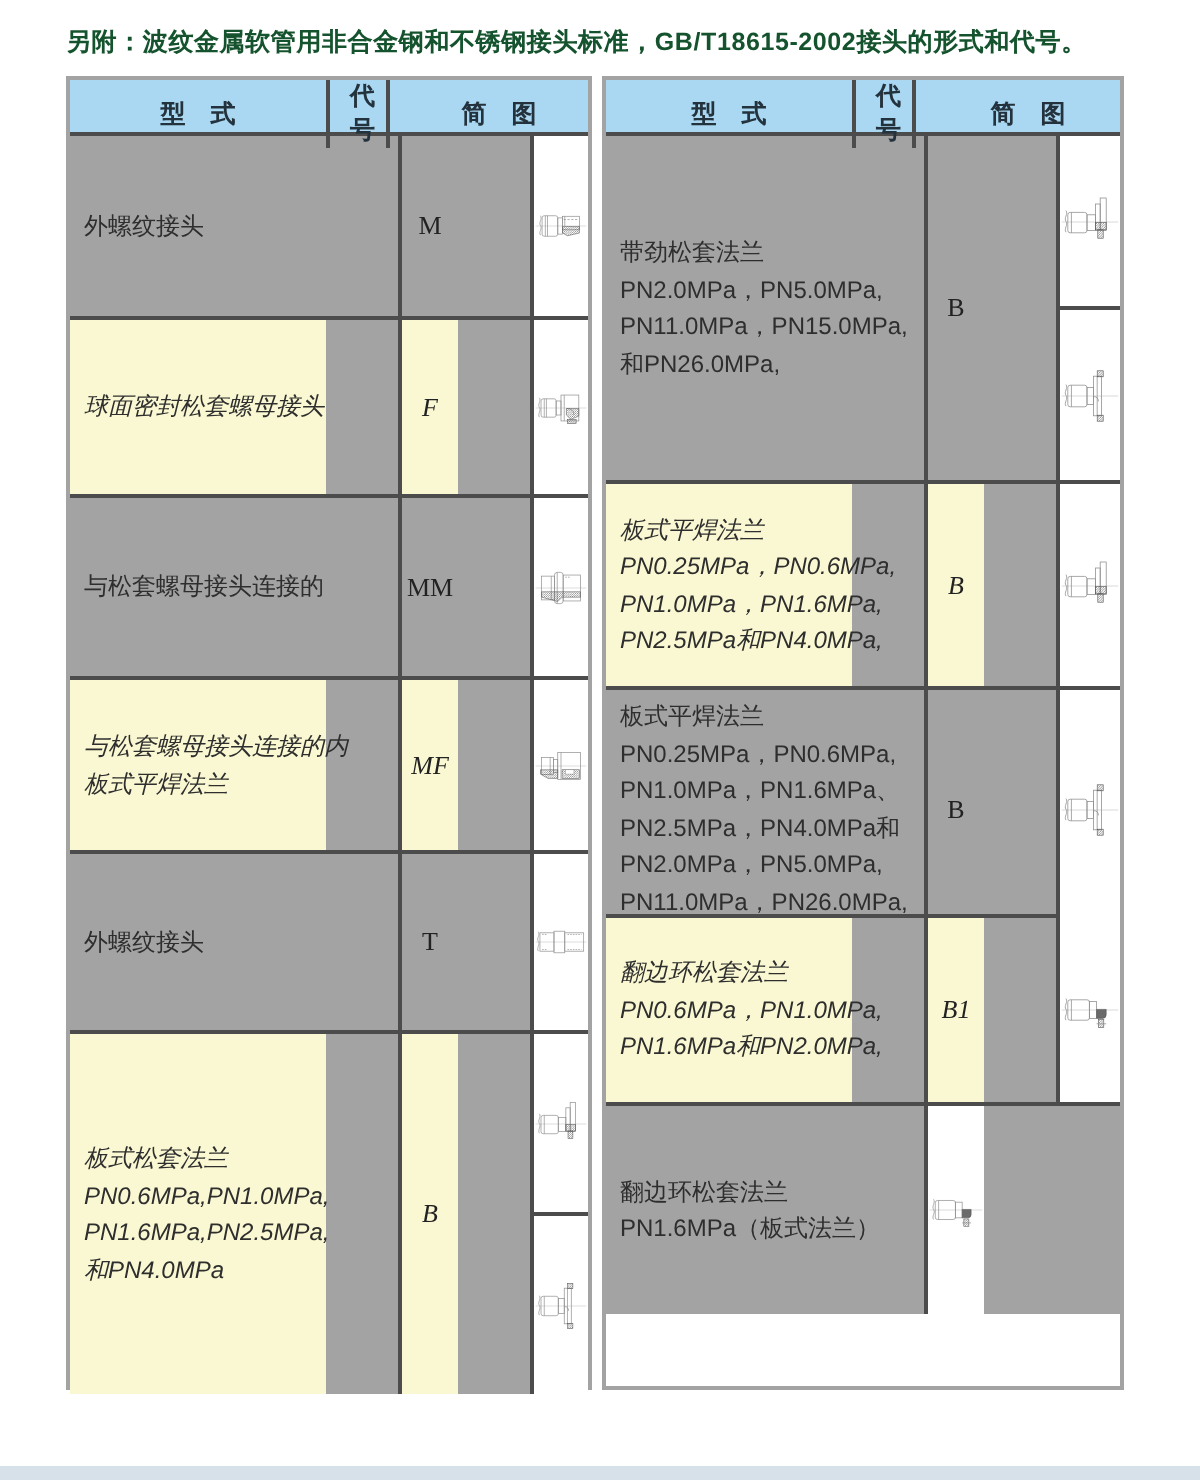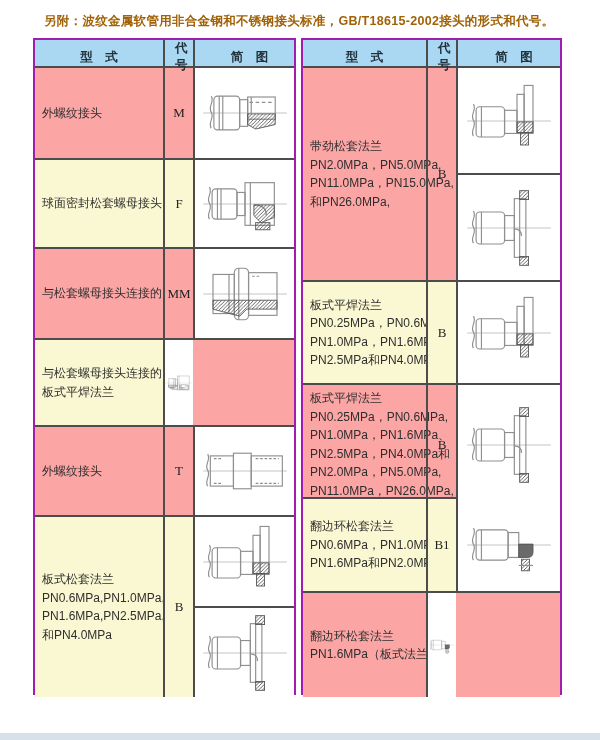--- a/index.html
+++ b/index.html
@@ -1,36 +1,36 @@
 <!DOCTYPE html>
 <html><head>
 <meta charset="utf-8">
 <style>
   html,body{margin:0;padding:0;}
   body{width:600px;height:740px;position:relative;background:#ffffff;overflow:hidden;
        font-family:"Liberation Sans","DejaVu Sans",sans-serif;}
-  .title{position:absolute;left:44px;top:13px;width:540px;font-size:12.5px;font-weight:bold;
-         color:#a16207;letter-spacing:0.3px;}
-  .tbl{position:absolute;top:38px;height:657px;border:2px solid #a21caf;box-sizing:border-box;
+  .title{position:absolute;left:33px;top:13px;width:540px;font-size:12.5px;font-weight:bold;
+         color:#14532d;letter-spacing:0.3px;}
+  .tbl{position:absolute;top:38px;height:657px;border:2px solid #a3a3a3;box-sizing:border-box;
        background:#fff;}
   .tbl-left{left:33px;width:263px;}
   .tbl-right{left:301px;width:261px;}
   .thead{display:grid;height:28px;background:#aad8f2;border-bottom:2px solid #4c4c4c;
          box-sizing:border-box;}
   .tbl-left .thead,.tbl-left .row{grid-template-columns:128px 30px 1fr;}
   .tbl-right .thead,.tbl-right .row{grid-template-columns:123px 30px 1fr;}
   .th{display:flex;align-items:center;justify-content:center;font-size:12.5px;font-weight:600;
       color:#23323c;}
   .th+.th{border-left:2px solid #4c4c4c;padding-left:10px;}
-  .row{display:grid;box-sizing:border-box;background:#fca5a5;}
+  .row{display:grid;box-sizing:border-box;background:#a3a3a3;gap:36px;}
   .row:not(:last-child){border-bottom:2px solid #4c4c4c;}
   .cell{box-sizing:border-box;min-width:0;}
   .cell+.cell{border-left:2px solid #4c4c4c;}
   .cell.type{display:flex;flex-direction:column;justify-content:center;padding:4px 4px 4px 7px;}
-  .row.hl .cell.type,.row.hl .cell.code{background:#faf8d2;}
+  .row.hl .cell.type,.row.hl .cell.code{background:#faf8d2;font-style:italic;}
   .tline{font-size:12px;line-height:18.5px;color:#2e2e2e;white-space:nowrap;}
   .cell.code{display:flex;align-items:center;justify-content:center;
              font-family:"Liberation Serif","DejaVu Serif",serif;font-size:13px;color:#222;}
   .cell.diag{display:flex;flex-direction:column;background:#fff;}
   .sub{flex:1;display:flex;align-items:center;justify-content:center;min-height:0;}
   .sub+.sub{border-top:2px solid #4c4c4c;}
   .g{fill:none;stroke:#8f8f8f;stroke-width:1.3;}
   .h{fill:url(#hp);stroke:#555;stroke-width:1;}
   .edge-strip{position:absolute;left:0;bottom:0;width:600px;height:7px;background:#d6e1ea;}
   #defs-svg{position:absolute;width:0;height:0;}
@@ -127,20 +127,23 @@
             </svg>
           </div>
         </div>
   </div>
 
   <div class="row hl" style="height: 87px;">
     <div class="cell type">
           <div class="tline">与松套螺母接头连接的内</div>
           <div class="tline">板式平焊法兰</div>
         </div>
+    <div class="cell code">
+      <span>MF</span>
+    </div>
     <div class="cell diag">
           <div class="sub">
             <svg viewBox="0 0 100 90" width="94" height="80">
               <line x1="3" y1="45" x2="97" y2="45" stroke="#adadad" stroke-width="0.8"></line>
               <rect x="14" y="29" width="22" height="32" class="g"></rect>
               <line x1="30" y1="29" x2="30" y2="61" class="g"></line>
               <rect x="36" y="33" width="8" height="24" class="g"></rect>
               <rect x="44" y="20" width="42" height="50" class="g"></rect>
               <line x1="50" y1="20" x2="50" y2="70" class="g"></line>
               <polygon points="12,52 44,52 44,68 26,68 12,60" class="h"></polygon>
@@ -218,21 +221,21 @@
 </div>
 </div>
 
 <div class="tbl tbl-right">
   <div class="thead">
     <div class="th">型　式</div>
     <div class="th">代号</div>
     <div class="th">简　图</div>
   </div>
   <div class="tbody">
-  <div class="row" style="height: 214px;">
+  <div class="row" style="height: 174px;">
     <div class="cell type">
           <div class="tline">带劲松套法兰</div>
           <div class="tline">PN2.0MPa，PN5.0MPa,</div>
           <div class="tline">PN11.0MPa，PN15.0MPa,</div>
           <div class="tline">和PN26.0MPa,</div>
         </div>
     <div class="cell code">
       <span>B</span>
     </div>
     <div class="cell diag">

